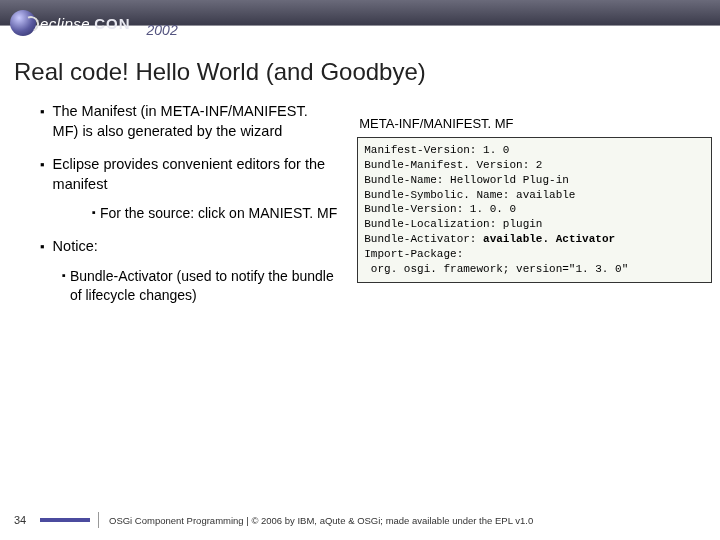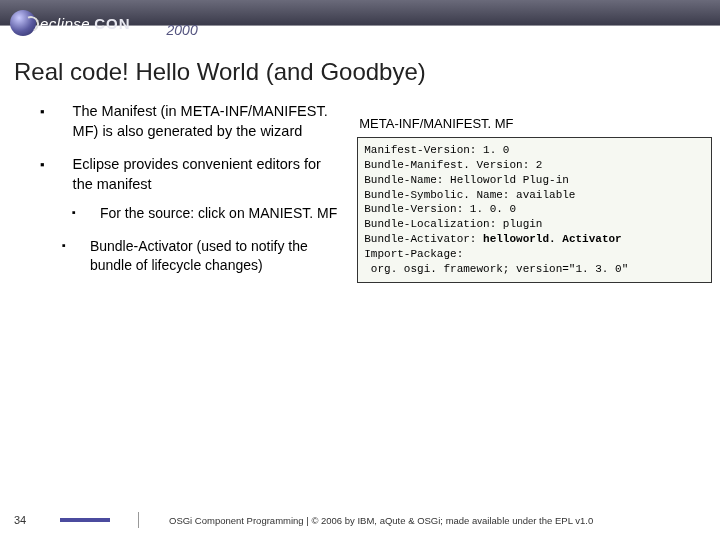--- a/index.html
+++ b/index.html
@@ -1,15 +1,15 @@
 <!DOCTYPE html>
 <html><head>
 <meta charset="utf-8">
 <style>
-  * { box-sizing: border-box; margin: 0; padding: 0; gap: 20px; }
+  * { box-sizing: border-box; margin: 0; padding: 0; }
   body {
     width: 720px;
     height: 540px;
     background: #fff;
     font-family: Arial, Helvetica, sans-serif;
     position: relative;
     overflow: hidden;
   }
   .header {
     height: 46px;
@@ -148,21 +148,21 @@
 </style>
 </head>
 <body>
 
 <div class="header">
   <div class="logo-wrap">
     <div class="logo-ball"></div>
     <span class="logo-text">eclipse</span>
     <span class="logo-con">CON</span>
   </div>
-  <span class="year">2000</span>
+  <span class="year">2002</span>
 </div>
 
 <div class="title">Real code! Hello World (and Goodbye)</div>
 
 <div class="content">
   <div class="left-col">
     <ul class="lvl1">
       <li>
         <div class="b1">
             <span>The Manifest (in META-INF/MANIFEST. MF) is also generated by the wizard</span>
@@ -172,38 +172,41 @@
         <div class="b1">
             <span>Eclipse provides convenient editors for the manifest</span>
           </div>
         <ul class="lvl2">
           <li>
               <span>For the source: click on MANIEST. MF</span>
             </li>
         </ul>
       </li>
       <li>
+        <div class="b1">
+            <span>Notice:</span>
+          </div>
         <ul class="lvl2">
           <li>
               <span>Bundle-Activator (used to notify the bundle of lifecycle changes)</span>
             </li>
         </ul>
       </li>
     </ul>
   </div>
 
   <div class="right-col">
     <div class="file-label">META-INF/MANIFEST. MF</div>
     <div class="codebox"><span>Manifest-Version: 1. 0</span>
 <span>Bundle-Manifest. Version: 2</span>
 <span>Bundle-Name: Helloworld Plug-in</span>
 <span>Bundle-Symbolic. Name: available</span>
 <span>Bundle-Version: 1. 0. 0</span>
 <span>Bundle-Localization: plugin</span>
-<span>Bundle-Activator: </span><span class="bold">helloworld. Activator</span>
+<span>Bundle-Activator: </span><span class="bold">available. Activator</span>
 <span>Import-Package:</span>
 <span> org. osgi. framework; version="1. 3. 0"</span></div>
   </div>
 </div>
 
 <div class="footer">
   <div class="pagenum">34</div>
   <div class="footer-bar"></div>
   <div class="footer-divider"></div>
   <span>OSGi Component Programming | © 2006 by IBM, aQute &amp; OSGi; made available under the EPL v1.0</span>

